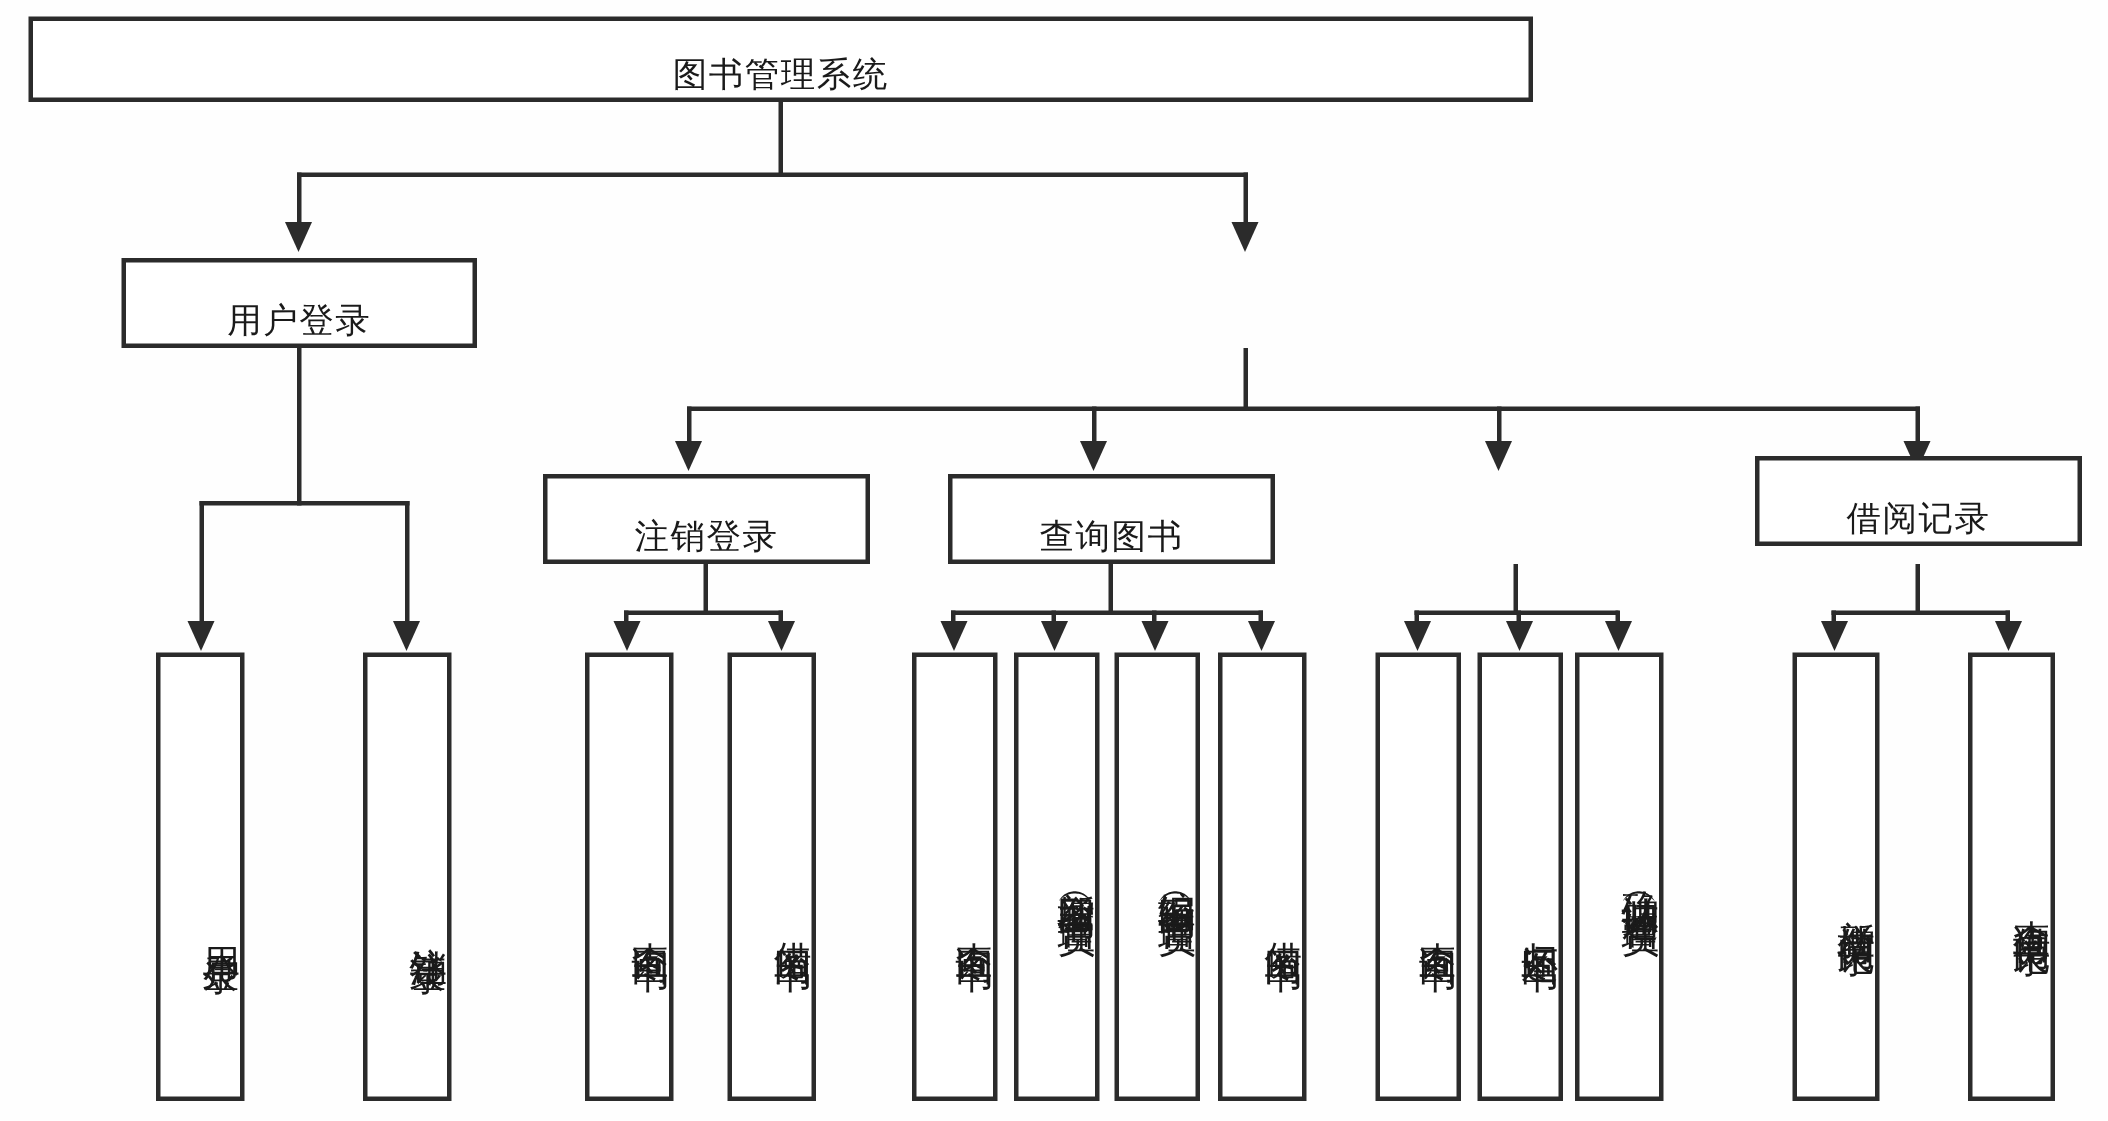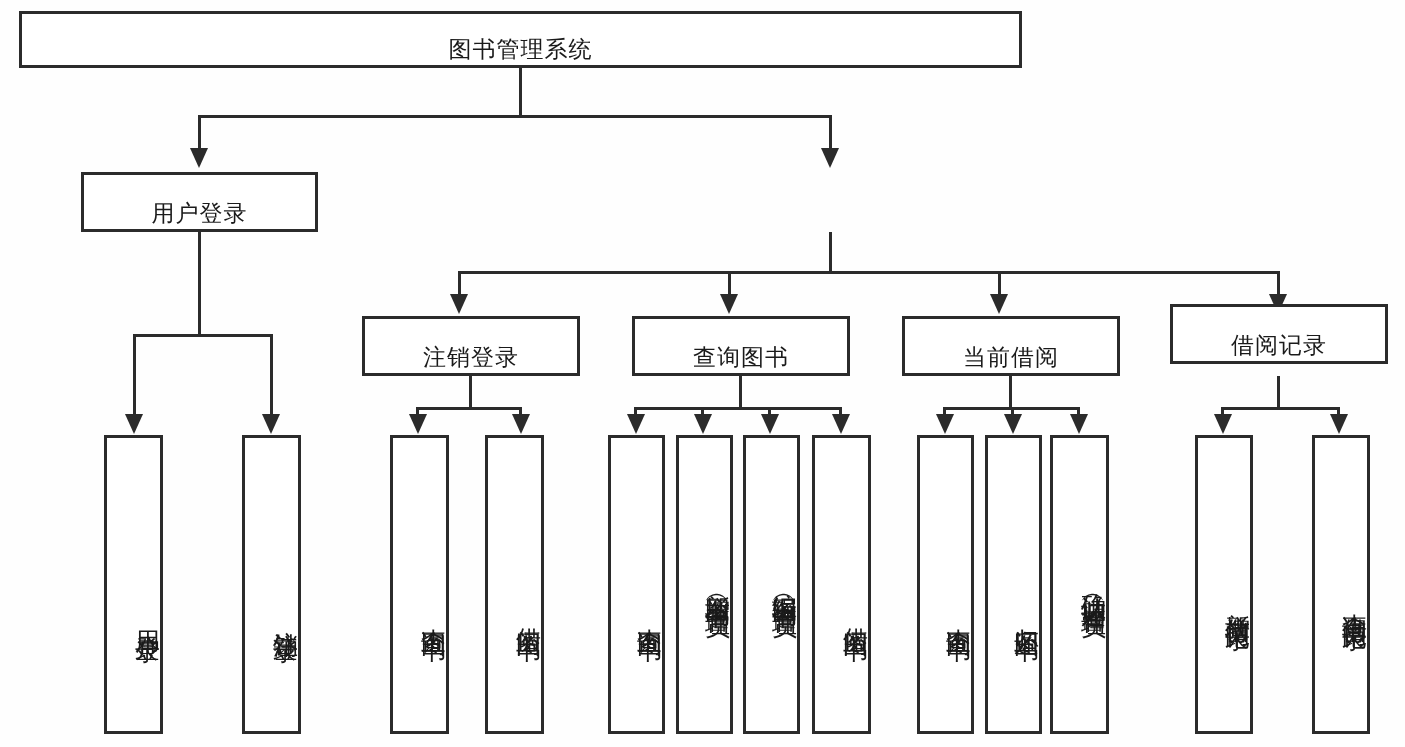--- a/index.html
+++ b/index.html
@@ -103,23 +103,20 @@
   <div class="arrow" style="left:990px; top:294px;"></div>
   <div class="edge vline" style="left:1277px; top:271px; height:24px;"></div>
   <div class="arrow" style="left:1269px; top:294px;"></div>
 
   <div class="node h" style="left:362px; top:316px; width:218px; height:60px;">
     <span>注销登录</span>
   </div>
   <div class="node h" style="left:632px; top:316px; width:218px; height:60px;">
     <span>查询图书</span>
   </div>
-  <div class="node h" style="left:902px; top:316px; width:218px; height:60px;">
-    <span>当前借阅</span>
-  </div>
   <div class="node h" style="left:1170px; top:304px; width:218px; height:60px;">
     <span>借阅记录</span>
   </div>
 
   <div class="edge vline" style="left:469px; top:376px; height:34px;"></div>
   <div class="edge hline" style="left:416px; top:407px; width:106px;"></div>
   <div class="edge vline" style="left:416px; top:407px; height:8px;"></div>
   <div class="arrow" style="left:409px; top:414px;"></div>
   <div class="edge vline" style="left:519px; top:407px; height:8px;"></div>
   <div class="arrow" style="left:512px; top:414px;"></div>

